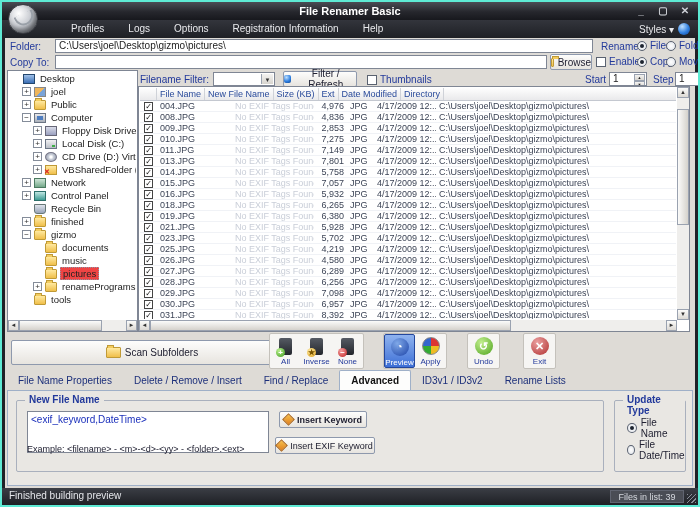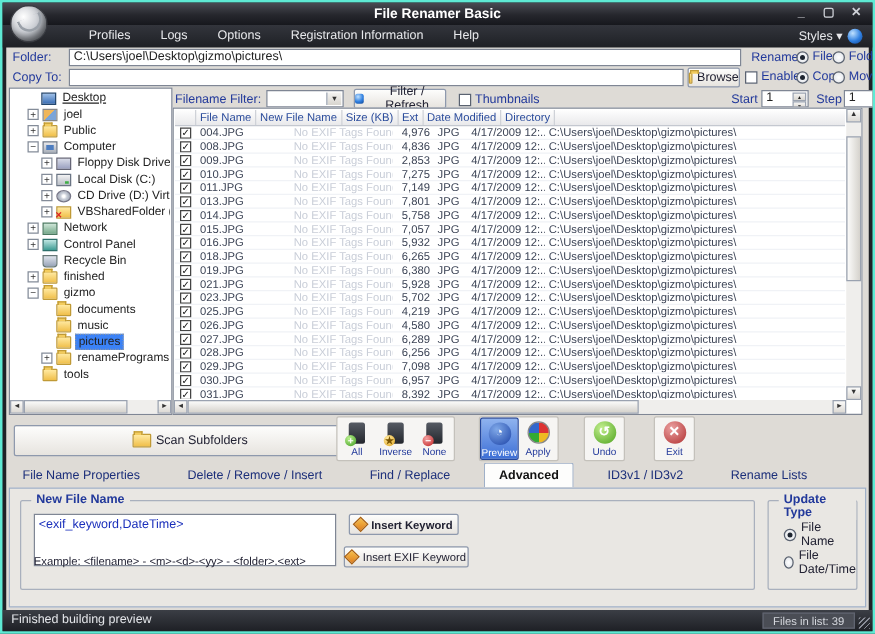--- a/index.html
+++ b/index.html
@@ -45,21 +45,21 @@
   .combo .drop { position:absolute; right:1px; top:1px; bottom:1px; width:12px; background:linear-gradient(#f4f3f1,#d8d5cf); border-left:1px solid #9aa2b0; font-size:6px; color:#333; text-align:center; line-height:12px; }
   .spin { position:relative; }
   .spin .arrows { position:absolute; right:1px; top:1px; bottom:1px; width:11px; display:flex; flex-direction:column; }
   .spin .arrows span { flex:1; background:linear-gradient(#f4f3f1,#d8d5cf); border:1px solid #9aa2b0; font-size:4px; line-height:5px; text-align:center; color:#222; }
 
   
   .tree { position:absolute; left:2px; top:32px; width:131px; height:262px; background:#fff; border:1px solid #7f8694; overflow:hidden; font-size:9.5px; color:#222; }
   .tree-inner { position:absolute; inset:1px 1px 11px 1px; overflow:hidden; }
   .titem { display:flex; align-items:center; gap:3px; height:13px; white-space:nowrap; }
   .titem .name { padding:0 2px; }
-  .titem.sel .name { background:#3b82f6; border:1px dotted #8d97a8; }
+  .titem.sel .name { background:#ef4444; border:1px dotted #8d97a8; }
   .exp { width:9px; height:9px; border:1px solid #848c99; background:#fff; font-size:8px; line-height:7px; text-align:center; color:#333; flex:0 0 9px; }
   .exp:empty { visibility:hidden; }
   .tico { width:12px; height:10px; flex:0 0 12px; display:inline-block; position:relative; }
   .ico-folder { background:linear-gradient(#ffe9a0,#f0bf4a); border:1px solid #c09a36; border-radius:1px; }
   .ico-folder::before { content:""; position:absolute; left:0; top:-3px; width:5px; height:2px; background:#f3cc5e; border:1px solid #c09a36; border-bottom:none; }
   .ico-desktop { background:linear-gradient(#9fc0e8,#3a6eb5); border:1px solid #24476e; }
   .ico-user { background:linear-gradient(135deg,#f0b65a 50%,#7aa4d8 50%); border:1px solid #888; }
   .ico-computer { background:linear-gradient(#e8e9ec,#aab0ba); border:1px solid #6b7584; }
   .ico-computer::after { content:""; position:absolute; left:2px; top:2px; width:6px; height:4px; background:#4d7dc0; }
   .ico-floppy { background:linear-gradient(#d9dce8,#9aa0c0); border:1px solid #667; }
@@ -113,21 +113,21 @@
   .b-green { background:radial-gradient(circle at 35% 30%,#b9f08e,#3f9b1f); }
   .b-star  { background:radial-gradient(circle at 35% 30%,#ffe9a0,#e0a61f); color:#7a5500; }
   .b-red   { background:radial-gradient(circle at 35% 30%,#f3a0a0,#c22222); }
   .circ { width:18px; height:18px; border-radius:50%; color:#fff; font-size:11px; line-height:18px; text-align:center; font-weight:bold; }
   .c-preview { background:radial-gradient(circle at 35% 30%,#7fa8e8,#1d44a8); font-size:10px; }
   .c-apply { background:conic-gradient(#d33 0 25%, #eb2 25% 50%, #3a3 50% 75%, #36c 75% 100%); border:1px solid #888; }
   .c-undo { background:radial-gradient(circle at 35% 30%,#c2ee8e,#4ea31e); }
   .c-exit { background:radial-gradient(circle at 35% 30%,#eba0a0,#b03030); }
 
   
-  .tabs { position:absolute; left:2px; top:332px; right:2px; height:20px; display:flex; align-items:flex-end; font-size:10px; color:#1c2f7a;gap:16px; }
+  .tabs { position:absolute; left:2px; top:332px; right:2px; height:20px; display:flex; align-items:flex-end; font-size:10px; color:#1c2f7a; }
   .tab { padding:3px 11px; line-height:13px; }
   .tab.active { background:#fdfdfc; border:1px solid #9fb0c8; border-bottom:none; border-radius:2px 2px 0 0; font-weight:bold; color:#111; }
   .tabpage { position:absolute; left:2px; right:2px; top:352px; bottom:2px; background:#e9e7e3; border:1px solid #9fb0c8; }
 
   .groupbox { position:absolute; border:1px solid #a9b0bd; border-radius:2px; }
   .groupbox .legend { position:absolute; top:-7px; left:8px; background:#e9e7e3; padding:0 4px; font-size:10px; font-weight:bold; color:#22399b; }
   .gb-new { left:8px; top:9px; width:588px; height:72px; }
   .gb-upd { left:606px; top:9px; right:6px; height:72px; }
   .pattern { position:absolute; left:10px; top:10px; width:242px; height:42px; background:#fff; border:1px solid #7f8694; font-size:10px; color:#1a2fbb; padding:2px 3px; }
   .example { position:absolute; left:10px; top:43px; font-size:9px; color:#223; }
@@ -233,21 +233,21 @@
         <span class="arrows">
             <span>▲</span>
             <span>▼</span>
           </span>
       </div>
     </div>
 
     <div class="tree">
       <div class="tree-inner">
 
-          <div class="titem" style="padding-left: 12px; text-decoration: underline;">
+          <div class="titem" style="padding-left: 2px;">
             <span class="exp"></span>
             <span class="tico ico-desktop"></span>
             <span class="name">Desktop</span>
           </div>
 
           <div class="titem" style="padding-left: 13px;">
             <span class="exp">+</span>
             <span class="tico ico-user"></span>
             <span class="name">joel</span>
           </div>

